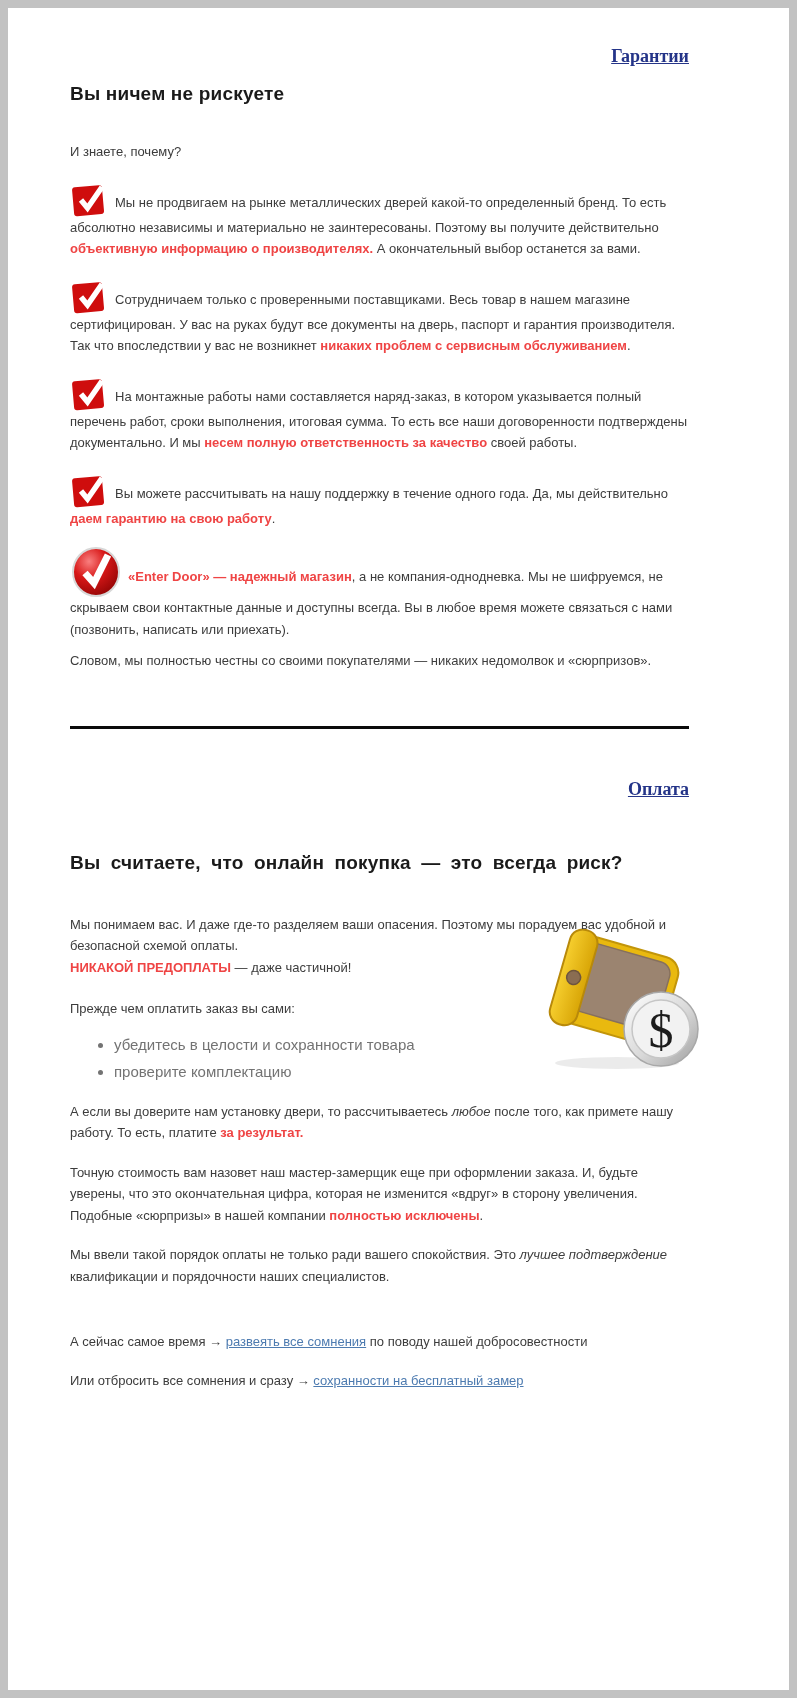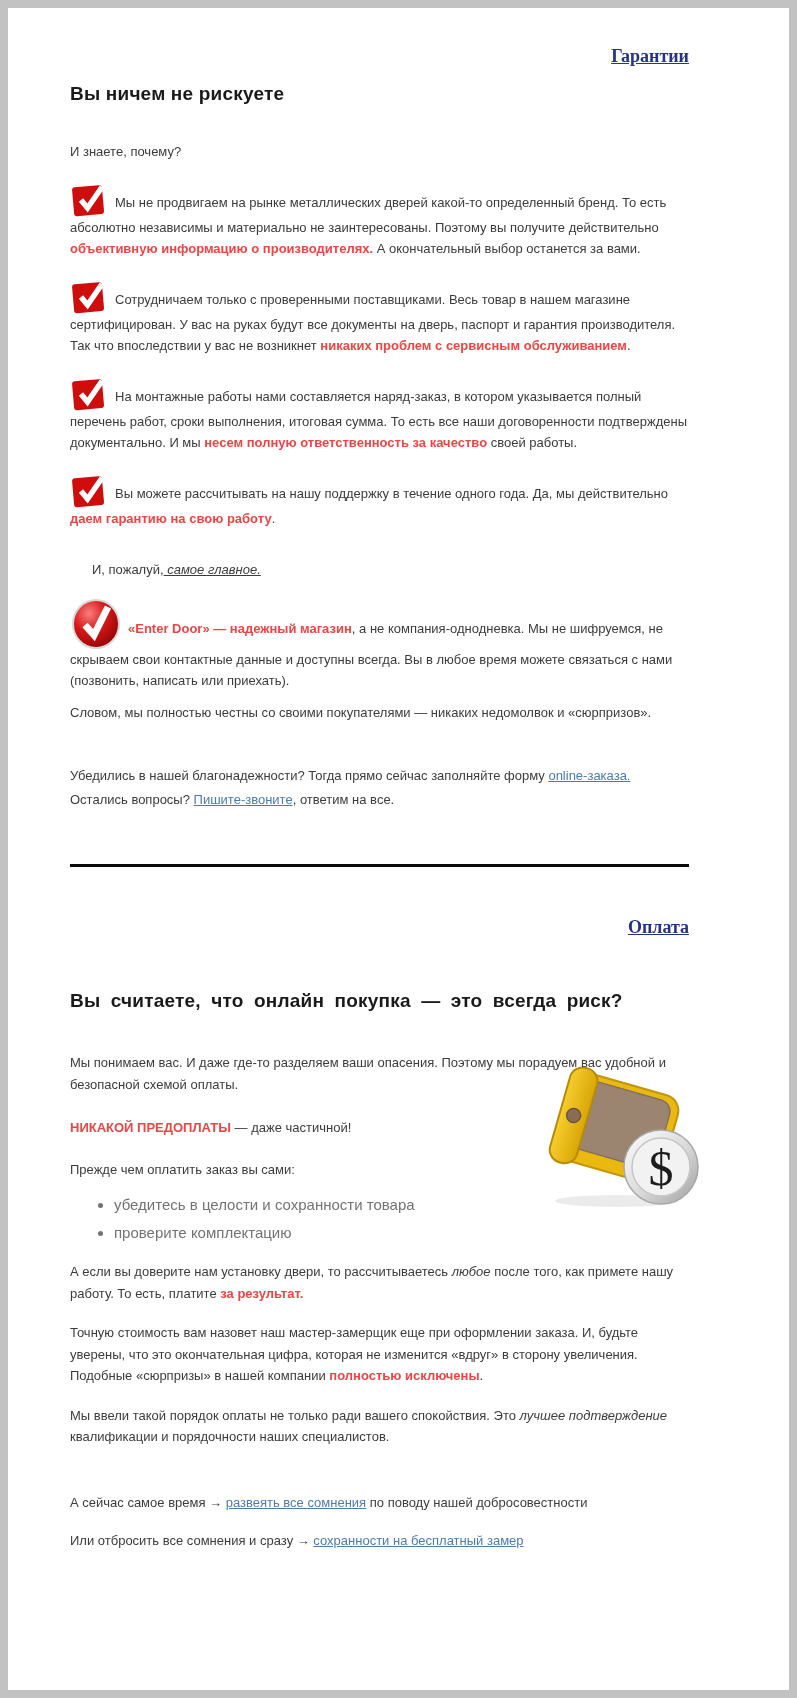--- a/index.html
+++ b/index.html
@@ -76,21 +76,21 @@
     margin-top:54px;
     border:0;
     border-top:3px solid #0a0a0a;
   }
   .pay-p1{margin-top:40px;}
   .wallet-figure{
     float:right;
     width:158px;height:150px;
     margin:-34px -14px 8px 16px;
   }
-  .no-prepay{margin-top:22px;}
+  .no-prepay{}
   .before-pay{margin-top:20px;}
   ul.pay-bullets{
     margin:14px 0 0 0;
     padding-left:44px;
   }
   ul.pay-bullets li{
     font-size:15px;line-height:21.5px;color:#737373;
     margin-top:6px;
   }
   .install-para{margin-top:18px;}
@@ -142,48 +142,37 @@
 
   <p class="check-para">
     <span class="check-icon"><svg width="40" height="38" viewBox="0 0 40 38">
       <g transform="rotate(-5 20 21)">
             <rect x="3" y="7" width="30" height="29" rx="3" fill="#cf0d0d"></rect>
           </g>
       <path d="M11 21 L17.5 29 L32 8" stroke="#ffffff" stroke-width="5.5" fill="none"></path>
     </svg></span><span>Вы можете рассчитывать на нашу поддержку в течение одного года. Да, мы действительно </span><b>даем гарантию на свою работу</b><span>.</span>
   </p>
 
-  <p class="main-note">
-    <span>И, пожалуй,</span><span class="em-underlined"> самое главное.</span>
-  </p>
 
   <p class="enterdoor-para">
     <span class="round-icon"><svg width="52" height="52" viewBox="0 0 52 52">
       <defs>
         <radialGradient id="redGrad" cx="35%" cy="28%" r="80%">
           <stop offset="0%" stop-color="#f97f7f"></stop>
           <stop offset="45%" stop-color="#d81818"></stop>
           <stop offset="100%" stop-color="#8f0404"></stop>
         </radialGradient>
       </defs>
       <ellipse cx="26" cy="27" rx="23" ry="24" fill="url(#redGrad)" stroke="#d8d8d8" stroke-width="2"></ellipse>
       <path d="M15 28 L24 38 L38 10" stroke="#ffffff" stroke-width="7" fill="none"></path>
     </svg></span><b>«Enter Door» — надежный магазин</b><span>, а не компания-однодневка. Мы не шифруемся, не скрываем свои контактные данные и доступны всегда. Вы в любое время можете связаться с нами (позвонить, написать или приехать).</span>
   </p>
 
   <p class="honest-para">Словом, мы полностью честны со своими покупателями — никаких недомолвок и «сюрпризов».</p>
 
-  <div class="cta-block">
-    <p class="cta-line">
-      <span>Убедились в нашей благонадежности? Тогда прямо сейчас заполняйте форму </span><a class="text-link">online-заказа.</a>
-    </p>
-    <p class="cta-line">
-      <span>Остались вопросы? </span><a class="text-link">Пишите-звоните</a><span>, ответим на все.</span>
-    </p>
-  </div>
 
   <hr class="divider">
 
   <div class="nav-link-row second">
     <a class="section-link">Оплата</a>
   </div>
 
   <h1 class="doc-title spaced">Вы считаете, что онлайн покупка — это всегда риск?</h1>
 
   <p class="pay-p1">Мы понимаем вас. И даже где-то разделяем ваши опасения.  Поэтому мы порадуем вас удобной и безопасной схемой оплаты.</p>

